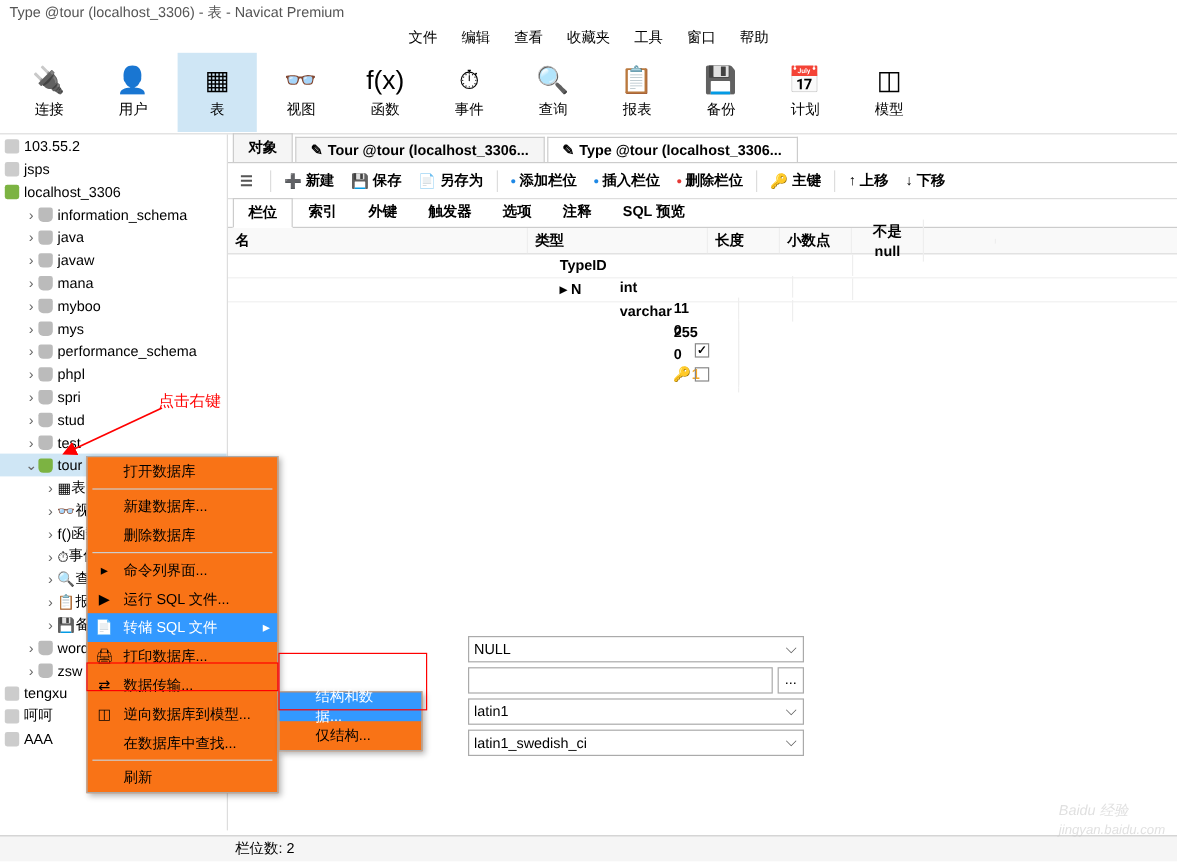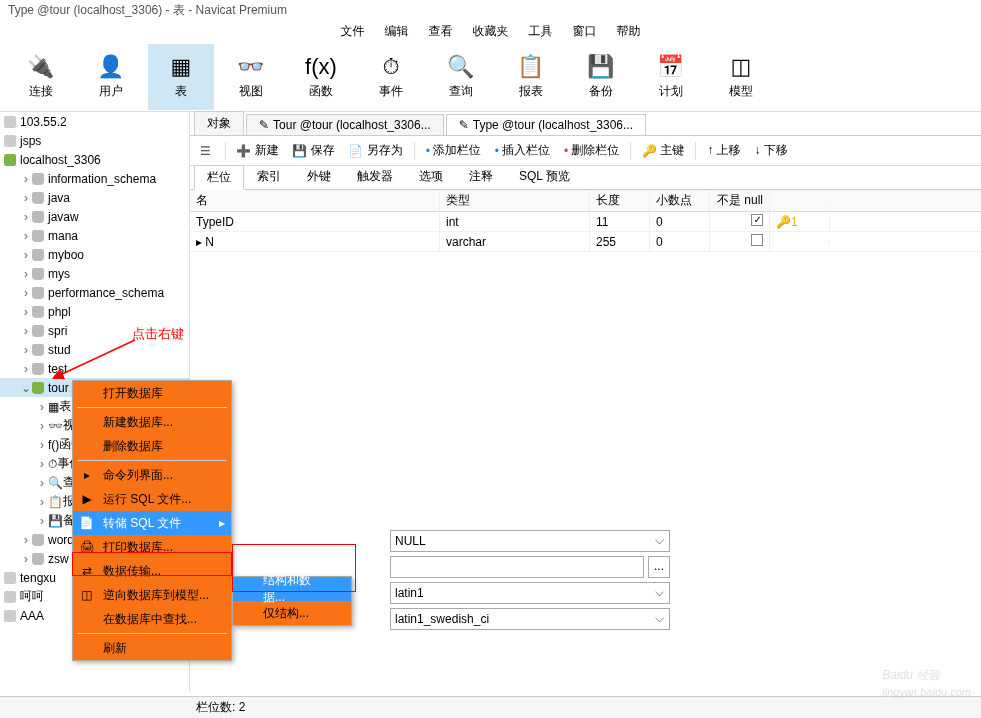--- a/index.html
+++ b/index.html
@@ -17,35 +17,35 @@
 .tree-item { display: flex; align-items: center; height: 19px; padding-left: 4px; white-space: nowrap; }
 .tree-item .sq { width: 12px; height: 12px; margin-right: 4px; display: inline-block; }
 .tree-item.sel { background: #cfe6f5; }
 .sq-gray { background: #ccc; border-radius: 2px; }
 .sq-green { background: #7cb342; border-radius: 2px; }
 .cyl { width: 12px; height: 12px; background: #bbb; border-radius: 2px 2px 4px 4px; display: inline-block; margin-right: 4px; }
 .cyl.g { background: #7cb342; }
 .indent1 { padding-left: 20px; }
 .indent2 { padding-left: 36px; }
 .chev { width: 12px; text-align: center; color: #666; display: inline-block; }
-.content { flex: 1; display: flex; flex-direction: column; }
+.content { flex: 1; display: flex; flex-direction: column; font-weight: bold; }
 .tabbar { height: 24px; display: flex; align-items: flex-end; border-bottom: 1px solid #ccc; padding-left: 4px; }
 .tab { padding: 3px 12px; border: 1px solid #ccc; border-bottom: none; margin-right: 2px; background: #f5f5f5; display: flex; align-items: center; gap: 4px; }
 .tab.active { background: #fff; }
 .toolbar2 { height: 30px; display: flex; align-items: center; padding: 0 4px; gap: 2px; border-bottom: 1px solid #ddd; }
 .tb-btn { display: flex; align-items: center; gap: 3px; padding: 3px 6px; }
 .sep { width: 1px; height: 18px; background: #ddd; margin: 0 3px; }
 .subtabs { height: 24px; display: flex; align-items: flex-end; padding-left: 4px; border-bottom: 1px solid #ccc; }
 .subtab { padding: 3px 12px; border: 1px solid transparent; }
 .subtab.active { border: 1px solid #ccc; border-bottom: 1px solid #fff; background: #fff; margin-bottom: -1px; }
 .grid { flex: 1; }
 .grid-head { display: flex; background: #f9f9f9; border-bottom: 1px solid #ddd; height: 22px; align-items: center; }
 .grid-head div, .grid-row div { padding: 2px 6px; border-right: 1px solid #eee; }
-.grid-row { display: flex; height: 20px; align-items: center; border-bottom: 1px solid #f0f0f0; }
-.c1 { width: 250px; } .c2 { width: 150px; } .c3 { width: 60px; } .c4 { width: 60px; } .c5 { width: 60px; text-align: right; } .c6 { width: 60px; }
+.grid-row { display: flex; height: 20px; align-items: center; border-bottom: 1px solid #f0f0f0; flex-direction: column; }
+.c1 { width: 250px; } .c2 { width: 150px; } .c3 { width: 60px; } .c4 { width: 60px; } .c5 { width: 60px; text-align: center; } .c6 { width: 60px; }
 .checkbox { width: 12px; height: 12px; border: 1px solid #888; display: inline-block; }
 .checkbox.checked::after { content: "✓"; font-size: 10px; position: relative; top: -3px; }
 .key { color: #f5a623; }
 .context-menu { position: absolute; background: #f97316; border: 1px solid #aaa; box-shadow: 2px 2px 5px rgba(0,0,0,0.3); z-index: 100; }
 .ctx1 { left: 72px; top: 380px; width: 160px; }
 .ctx-item { display: flex; align-items: center; height: 24px; padding: 0 20px 0 30px; position: relative; }
 .ctx-item.hover { background: #3399ff; color: #fff; }
 .ctx-sep { height: 1px; background: #ccc; margin: 2px 4px; }
 .ctx-icon { position: absolute; left: 6px; width: 16px; text-align: center; }
 .ctx-arrow { position: absolute; right: 6px; }

